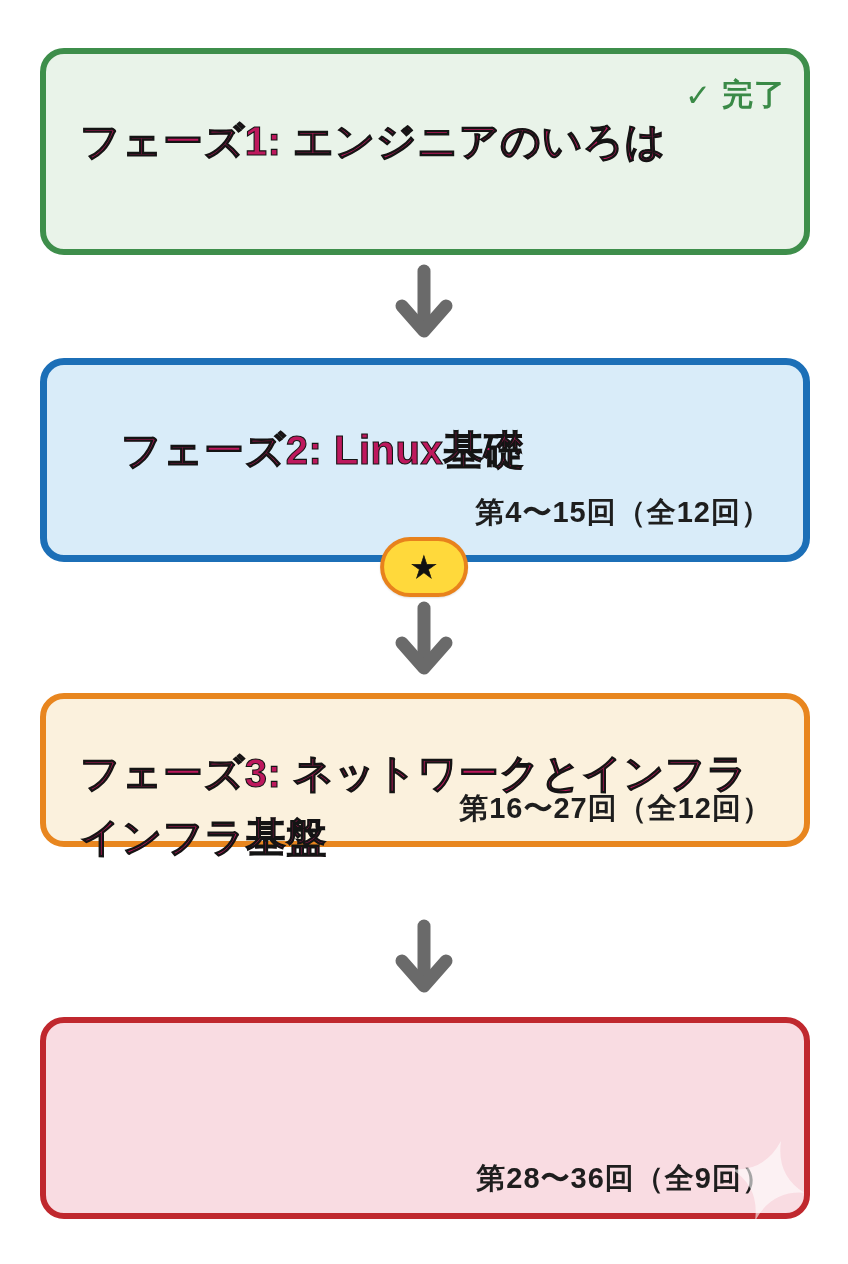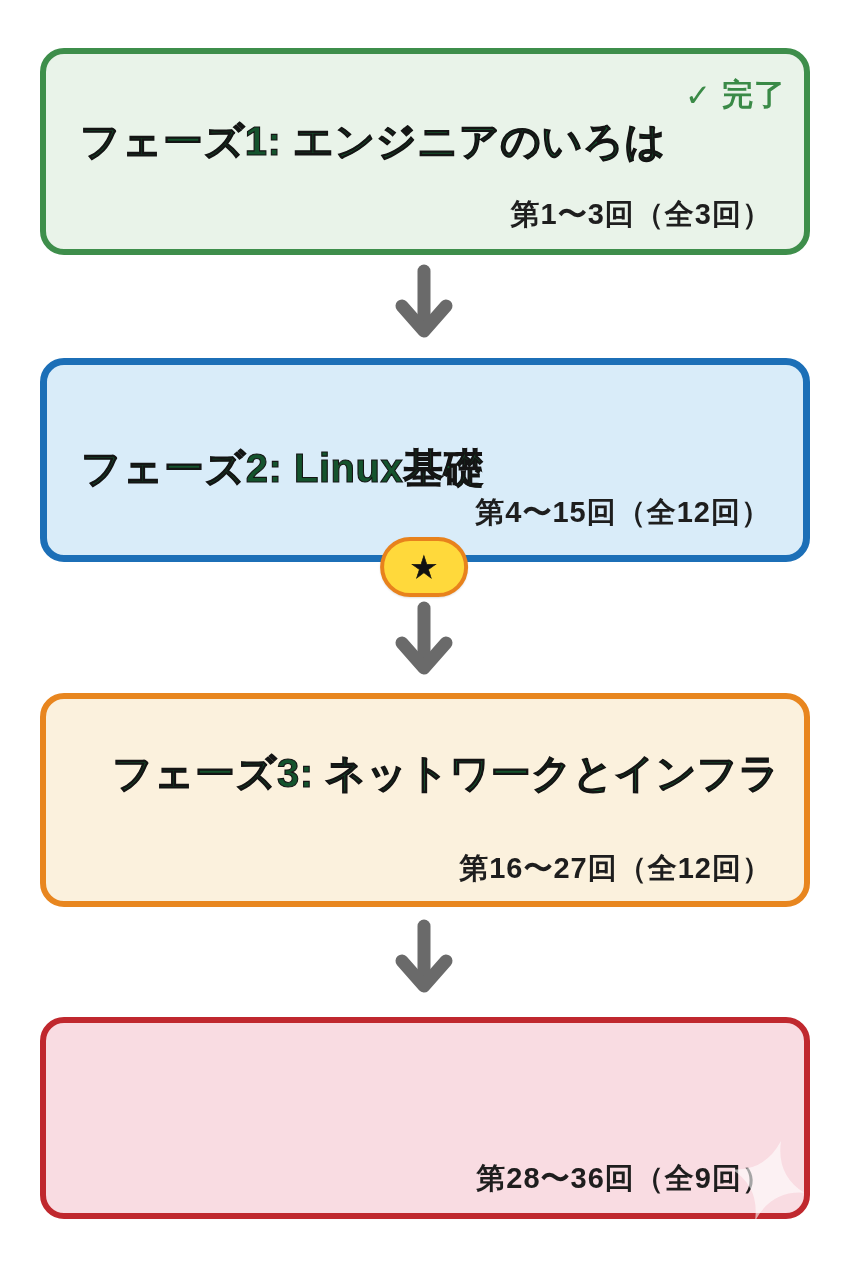--- a/index.html
+++ b/index.html
@@ -23,37 +23,37 @@
     position: absolute;
     left: 40px;
     width: 770px;
     border-radius: 24px;
     border-style: solid;
     border-width: 6px;
     box-sizing: border-box;
   }
   .card1 { top: 48px;  height: 207px; border-color: #3e8e4b; background: #e9f3e9; }
   .card2 { top: 358px; height: 204px; border-color: #1c6fb7; background: #d9ecf9; border-width: 7px; }
-  .card3 { top: 693px; height: 214px; border-color: #e8861f; background: #fbf1dd; text-align: right; }
+  .card3 { top: 693px; height: 154px; border-color: #e8861f; background: #fbf1dd; }
   .card4 { top: 1017px; height: 202px; border-color: #c0282e; background: #f9dce2; }
 
   .title {
     position: absolute;
     left: 34px;
     margin: 0;
     font-size: 40px;
     line-height: 50px;
     font-weight: bold;
     letter-spacing: 0.5px;
-    color: #14532d;
+    color: #be185d;
     -webkit-text-stroke: 1.1px #141414;
     white-space: nowrap;
   }
   .card1 .title { top: 62px; }
-  .card2 .title { top: 78px; }
+  .card2 .title { top: 60px; margin-left: 40px; }
   .card3 .title { top: 42px; line-height: 64px; white-space: normal; width: 700px; }
   .card4 .title { top: 54px; }
 
   .subtitle {
     position: absolute;
     right: 32px;
     font-size: 29px;
     font-weight: bold;
     color: #1e1e1e;
     letter-spacing: 1px;
@@ -123,21 +123,20 @@
 <body>
 
 <div class="canvas">
 
   <section class="card card1">
     <div class="badge-done">
       <span class="check">✓</span>
       <span>完了</span>
     </div>
     <h2 class="title">フェーズ1: エンジニアのいろは</h2>
-    <div class="subtitle">第1〜3回（全3回）</div>
   </section>
 
   <svg class="arrow a1" viewBox="0 0 72 82">
     <g stroke="#6a6a6a" stroke-width="13" fill="none" stroke-linecap="round" stroke-linejoin="round">
       <line x1="36" y1="9" x2="36" y2="64"></line>
       <polyline points="14,44 36,69 58,44"></polyline>
     </g>
   </svg>
 
   <section class="card card2">
@@ -152,20 +151,21 @@
   <svg class="arrow a2" viewBox="0 0 72 82">
     <g stroke="#6a6a6a" stroke-width="13" fill="none" stroke-linecap="round" stroke-linejoin="round">
       <line x1="36" y1="9" x2="36" y2="64"></line>
       <polyline points="14,44 36,69 58,44"></polyline>
     </g>
   </svg>
 
   <section class="card card3">
     <h2 class="title">
       <span style="display:block">フェーズ3: ネットワークとインフラ</span>
+      <span style="display:block">インフラ基盤</span>
     </h2>
     <div class="subtitle">第16〜27回（全12回）</div>
   </section>
 
   <svg class="arrow a3" viewBox="0 0 72 82">
     <g stroke="#6a6a6a" stroke-width="13" fill="none" stroke-linecap="round" stroke-linejoin="round">
       <line x1="36" y1="9" x2="36" y2="64"></line>
       <polyline points="14,44 36,69 58,44"></polyline>
     </g>
   </svg>

